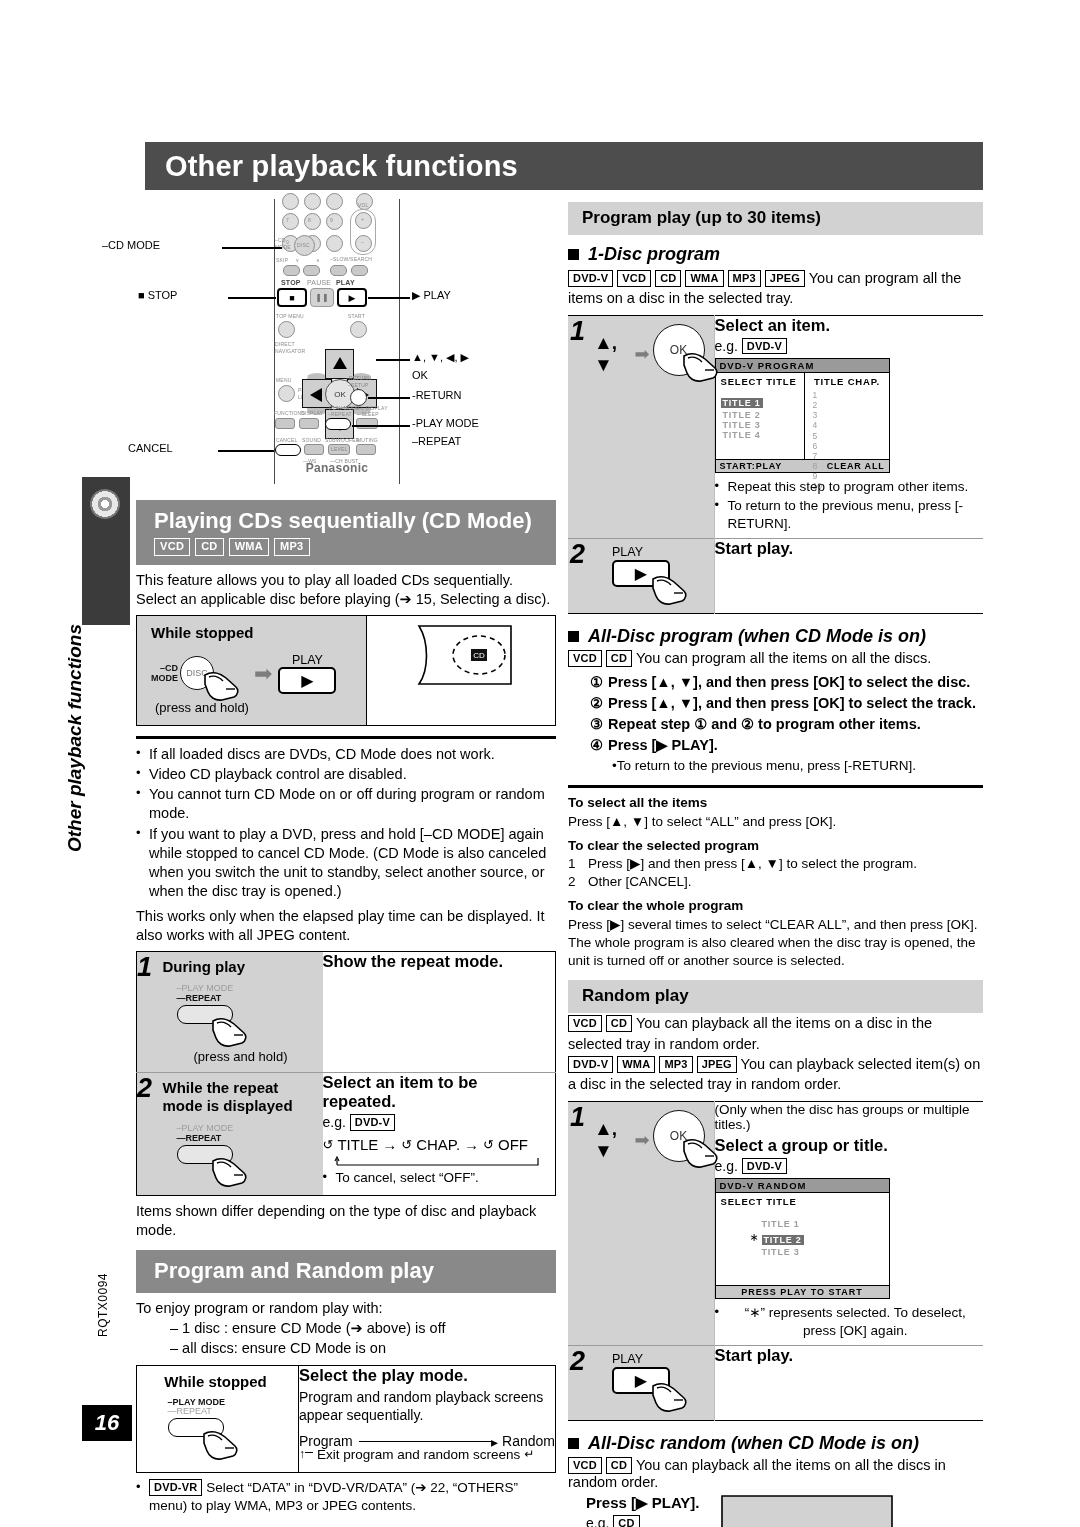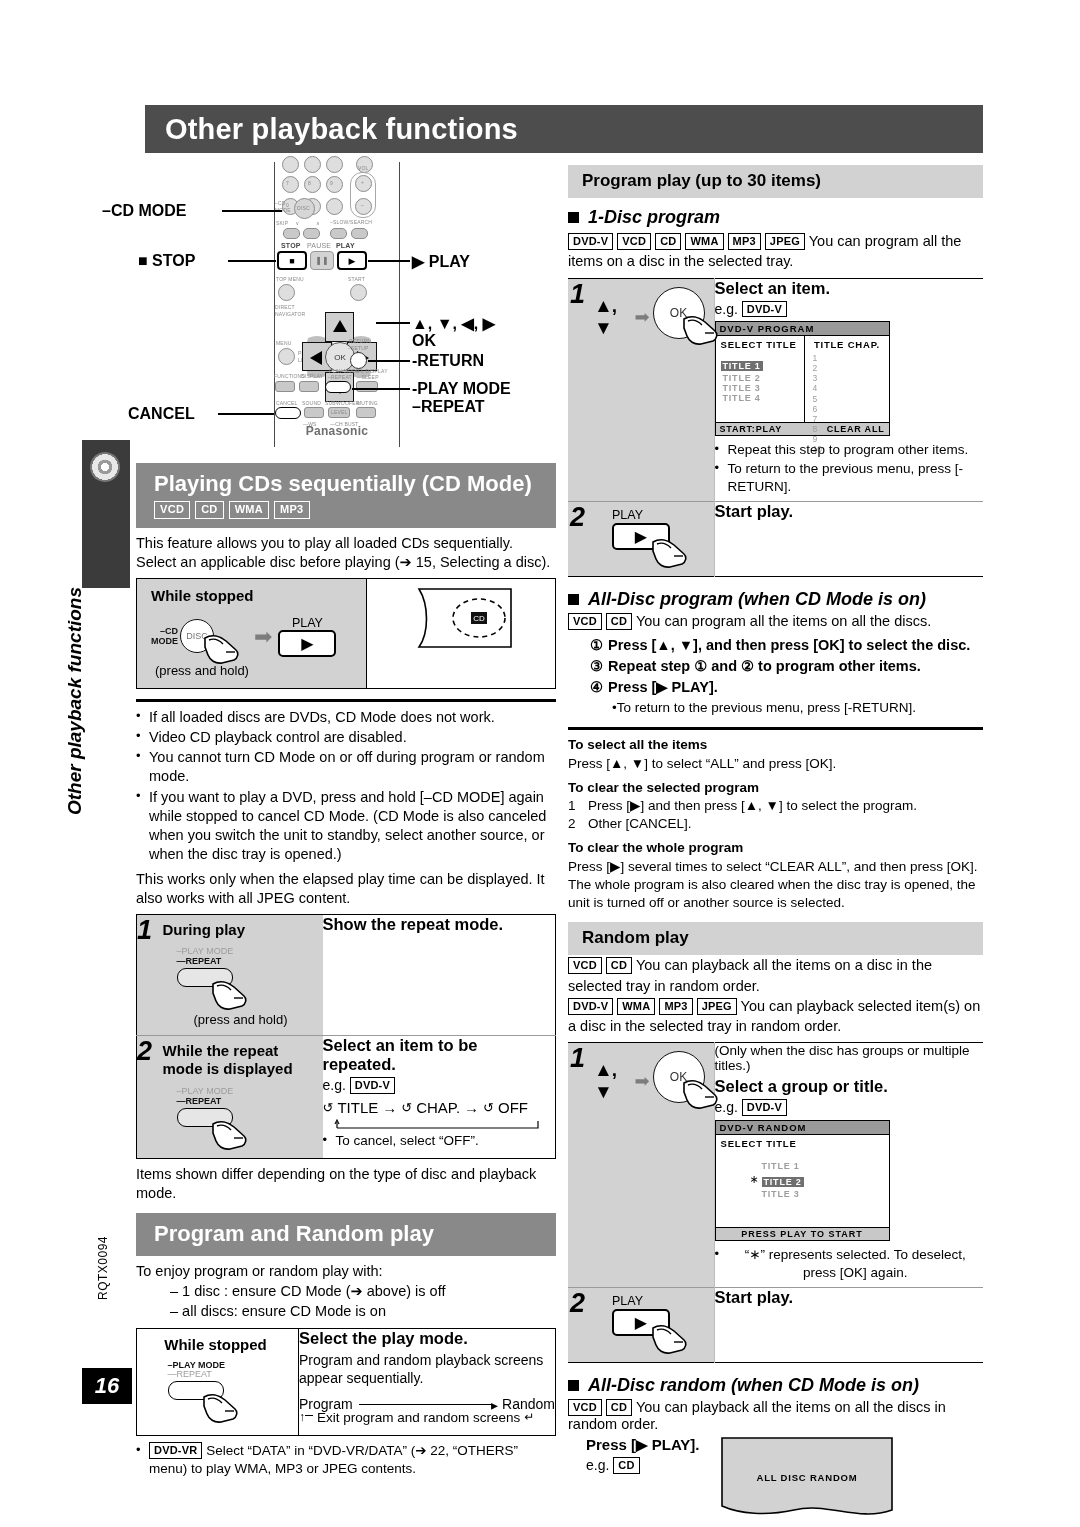--- a/index.html
+++ b/index.html
@@ -5,21 +5,21 @@
   * { box-sizing: border-box; }
   html, body { margin:0; padding:0; }
   body {
     width:1080px; height:1527px;
     background:#ffffff;
     font-family:"Liberation Sans", sans-serif;
     color:#000;
     position:relative;
     overflow:hidden;
   }
-  .page { position:absolute; inset:0; }
+  .page { position:absolute; inset:0;margin-top:37px; }
 
   
   .title-bar{
     position:absolute; left:145px; top:105px; width:838px; height:48px;
     background:#4d4d4d; color:#fff;
     display:flex; align-items:center; padding-left:20px;
   }
   .title-bar .t{ font-size:29px; font-weight:bold; letter-spacing:.2px; }
 
   
@@ -68,21 +68,21 @@
     position:absolute; left:104px; top:0px; width:126px; height:285px;
     border-left:1.5px solid #4a4a4a; border-right:1.5px solid #4a4a4a;
     background:#fff;
   }
   .rbtn{ position:absolute; background:#c9c9c9; border:1px solid #8e8e8e; }
   .rbtn.round{ border-radius:50%; }
   .rbtn.lt{ background:#dedede; }
   .rlabel{ position:absolute; font-size:5px; color:#8a8a8a; letter-spacing:.2px; white-space:nowrap;}
   .rlabel.dk{ color:#444; font-size:7px; font-weight:bold;}
   .lead{ position:absolute; height:1.6px; background:#000; }
-  .callout{ position:absolute; font-size:16px; font-weight:bold; white-space:nowrap; }
+  .callout{ position:absolute; font-size:11px; font-weight:normal; white-space:nowrap; }
   .brand{
     position:absolute; left:104px; top:262px; width:126px; text-align:center;
     font-size:12px; font-weight:bold; color:#6f6f6f; letter-spacing:.3px;
   }
   
   .dpad{ position:absolute; left:132px; top:150px; width:74px; height:90px; }
   .dpad .arm{ position:absolute; background:#cfcfcf; border:1.6px solid #111; }
   .dpad .ok{
     position:absolute; left:23px; top:30px; width:30px; height:30px;
     border-radius:50%; background:#e4e4e4; border:1.4px solid #555;
@@ -659,20 +659,21 @@
       <span class="sq"></span>
       <span>All-Disc program (when CD Mode is on)</span>
     </div>
     <div style="font-size:14.5px;">
       <span class="ibadge">VCD</span>
       <span class="ibadge">CD</span>
       <span>You can program all the items on all the discs.</span>
     </div>
     <div style="padding-left:22px;margin-top:5px;font-size:14.5px;font-weight:bold;line-height:1.45;">
       <div><span style="display:inline-block;width:18px;">①</span><span>Press [▲, ▼], and then press [OK] to select the disc.</span></div>
+      <div><span style="display:inline-block;width:18px;">②</span><span>Press [▲, ▼], and then press [OK] to select the track.</span></div>
       <div><span style="display:inline-block;width:18px;">③</span><span>Repeat step ① and ② to program other items.</span></div>
       <div><span style="display:inline-block;width:18px;">④</span><span>Press [▶ PLAY].</span></div>
       <div style="font-weight:normal;font-size:13.5px;padding-left:22px;">•<span>To return to the previous menu, press [-RETURN].</span></div>
     </div>
 
     <hr class="rule">
 
     <div class="small" style="margin-bottom:6px;">
       <div style="font-weight:bold;">To select all the items</div>
       <div>Press [▲, ▼] to select “ALL” and press [OK].</div>

